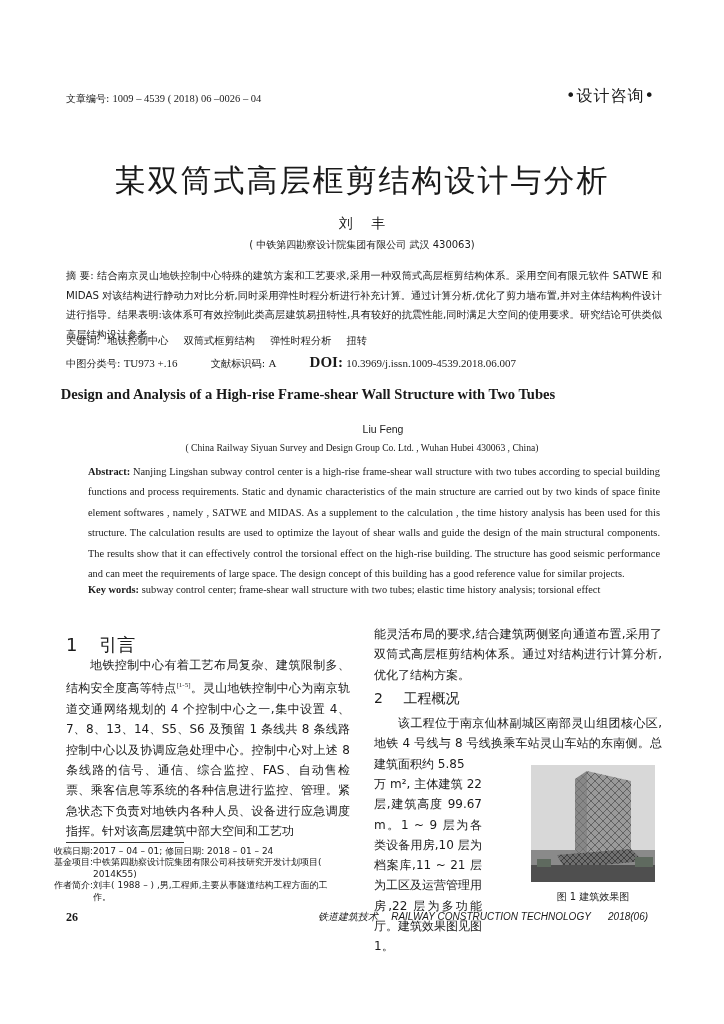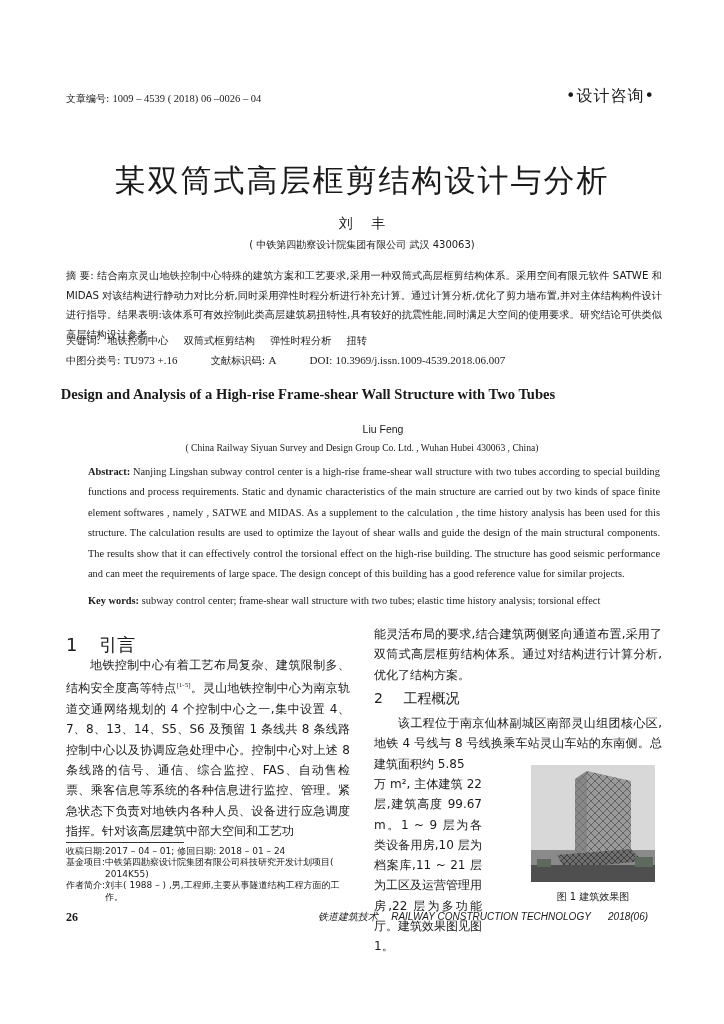--- a/index.html
+++ b/index.html
@@ -10,35 +10,35 @@
   .article-no .num { font-family: "Liberation Serif", serif; font-size: 10.5px; }
   .column-tag { left: 566px; top: 86px; font-size: 16px; letter-spacing: 1px; }
   .title-cn { left: 0; width: 724px; top: 160px; text-align: center; font-size: 31px; letter-spacing: 2px; font-weight: 400; }
   .author-cn { left: 0; width: 724px; top: 215px; text-align: center; font-size: 14px; word-spacing: 14px; }
   .affil-cn { left: 0; width: 724px; top: 238px; text-align: center; font-size: 10px; }
   .abstract-cn { left: 66px; width: 596px; top: 266px; font-size: 10.2px; line-height: 19.6px; text-align: justify; }
   .abstract-cn b { font-weight: 400; }
   .kw-cn { left: 66px; top: 334px; font-size: 10.2px; }
   .cls-line { left: 66px; top: 354px; font-size: 10.2px; white-space: nowrap; }
   .cls-line .v { font-family: "Liberation Serif", serif; font-size: 11px; }
-  .cls-line .doi-label { font-family: "Liberation Serif", serif; font-weight: normal; font-size: 11px; text-align: right; }
+  .cls-line .doi-label { font-family: "Liberation Serif", serif; font-weight: bold; font-size: 15px; text-align: right; }
   .title-en { left: 0; width: 616px; top: 386px; text-align: center; font-family: "Liberation Serif", serif; font-weight: bold; font-size: 14.6px; }
   .author-en { left: 0; width: 724px; top: 423px; text-align: center; font-family: "Liberation Sans", sans-serif; font-size: 10.5px; margin-left: 21px; }
   .affil-en { left: 0; width: 724px; top: 442px; text-align: center; font-family: "Liberation Serif", serif; font-size: 9.6px; }
   .abstract-en { left: 88px; width: 572px; top: 462px; font-family: "Liberation Serif", serif; font-size: 10.4px; line-height: 20.4px; text-align: justify; }
   .abstract-en .lbl { font-weight: bold; }
-  .kw-en { left: 88px; top: 584px; font-family: "Liberation Serif", serif; font-size: 10.4px; white-space: nowrap; margin-top: 11px; }
+  .kw-en { left: 88px; top: 584px; font-family: "Liberation Serif", serif; font-size: 10.4px; white-space: nowrap; }
   .kw-en .lbl { font-weight: bold; }
   .h1 { left: 66px; top: 633px; font-size: 18px; }
   .h1 .n { margin-right: 16px; }
   .col-left { left: 66px; width: 284px; top: 655px; font-size: 12px; line-height: 20.4px; text-align: justify; }
   .col-left p { margin: 0; text-indent: 24px; }
   sup { font-size: 7px; vertical-align: 5px; font-family: "Liberation Serif", serif; }
   .footnote-rule { left: 66px; top: 842px; width: 118px; height: 0; border-top: 1px solid #333; }
-  .footnotes { left: 66px; top: 846px; width: 290px; font-size: 9px; line-height: 11.4px; }
+  .footnotes { left: 54px; top: 846px; width: 290px; font-size: 9px; line-height: 11.4px; }
   .fn-row { display: flex; }
   .fn-lbl { white-space: nowrap; }
   .fn-val { flex: 1; }
   .col-right-top { left: 374px; width: 288px; top: 624px; font-size: 12px; line-height: 20.4px; text-align: justify; }
   .col-right-top p { margin: 0; }
   .h2 { left: 374px; top: 690px; font-size: 14px; }
   .h2 .n { margin-right: 16px; }
   .col-right-body { left: 374px; width: 288px; top: 713px; font-size: 12px; line-height: 20.4px; text-align: justify; }
   .col-right-body p { margin: 0; text-indent: 24px; }
   .wrap-text { left: 374px; width: 108px; top: 774px; font-size: 12px; line-height: 20.3px; text-align: justify; }

